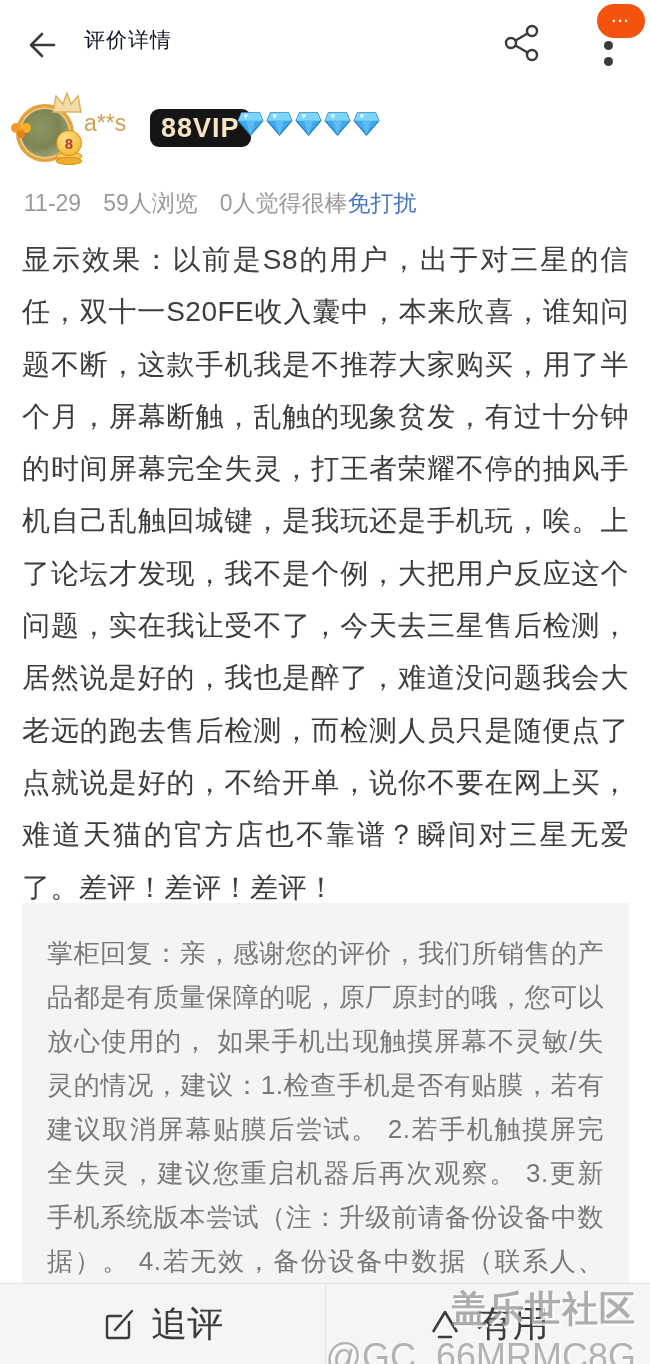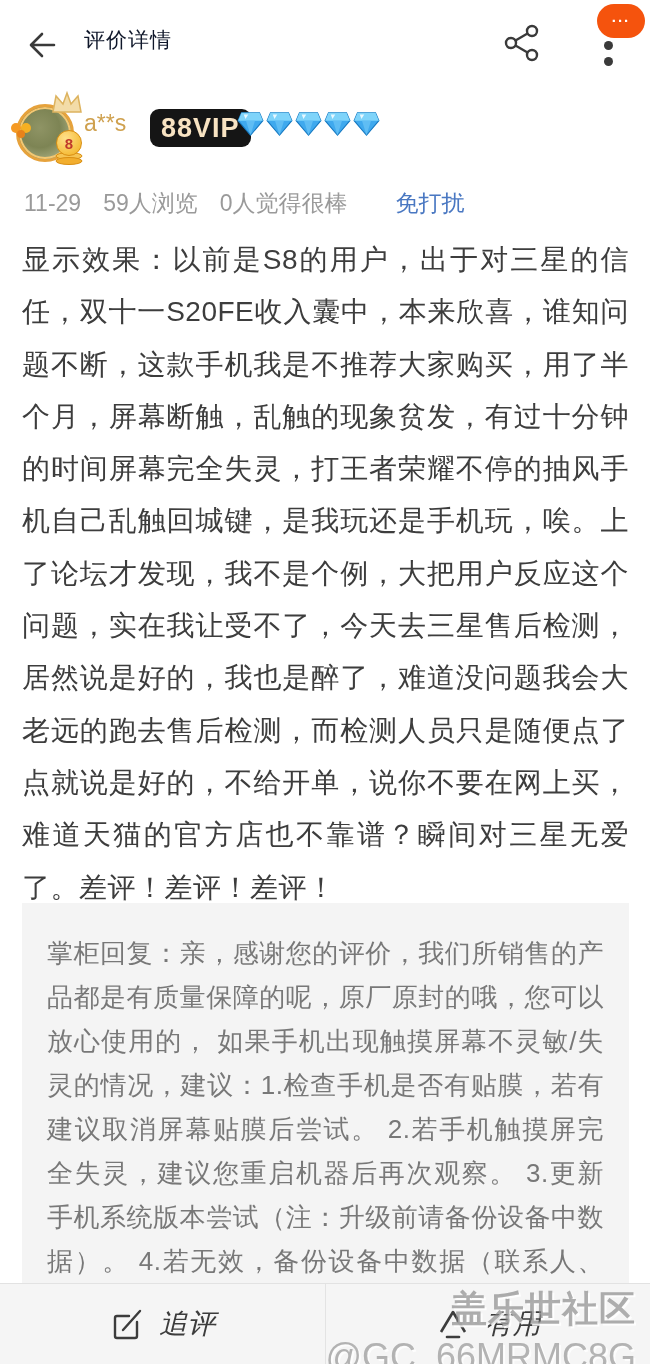--- a/index.html
+++ b/index.html
@@ -57,21 +57,21 @@
     background:var(--vip_bg);color:var(--vip_text);font-size:27px;font-weight:bold;
     display:flex;align-items:center;letter-spacing:1px;
   }
   .diamond-row{position:absolute;left:237px;top:23px;display:flex;gap:2px;}
   .diamond-row svg{width:27px;height:26px;display:block;}
   
   .meta-row{position:absolute;left:24px;top:188px;display:flex;align-items:center;font-size:23px;color:var(--text_meta);}
   .meta-date{margin-right:22px;}
   .meta-views{margin-right:22px;}
   .meta-likes{}
-  .meta-mute{color:var(--link_blue);cursor:pointer;margin-left:48px;}
+  .meta-mute{color:var(--link_blue);cursor:pointer;}
   
   .review-text{
     position:absolute;left:22px;top:234px;width:607px;
     font-size:28px;line-height:52.3px;color:var(--text_dark);
     text-align:justify;letter-spacing:0.5px;
   }
   
   .reply-box{
     position:absolute;left:22px;top:903px;width:607px;height:461px;
     background:var(--reply_bg);padding:28px 25px;overflow:hidden;
@@ -88,21 +88,21 @@
   
   .bottom-bar{
     position:absolute;left:0;bottom:0;width:650px;height:81px;
     background:var(--bar_bg);border-top:1px solid #E2E2E2;display:flex;z-index:8;
   }
   .bar-btn{
     flex:1;display:flex;align-items:center;justify-content:center;gap:14px;cursor:pointer;
   }
   .bar-btn + .bar-btn{border-left:1px solid #E3E3E3;}
   .bar-btn svg{width:36px;height:36px;display:block;}
-  .bar-label{font-size:28px;color:#3C3C3C;font-style:italic;}
+  .bar-label{font-size:36px;color:#3C3C3C;}
   
   .watermark{position:absolute;right:14px;top:1262px;z-index:9;text-align:right;pointer-events:none;margin-top:23px;}
   .wm-line1{
     font-size:36px;font-weight:bold;color:rgba(130,130,130,0.65);
     text-shadow:2px 2px 0 rgba(255,255,255,0.85);letter-spacing:1px;
   }
   .wm-line2{
     font-size:36px;color:rgba(150,150,150,0.7);
     text-shadow:2px 2px 0 rgba(255,255,255,0.8);letter-spacing:0px;margin-top:2px;
   }

